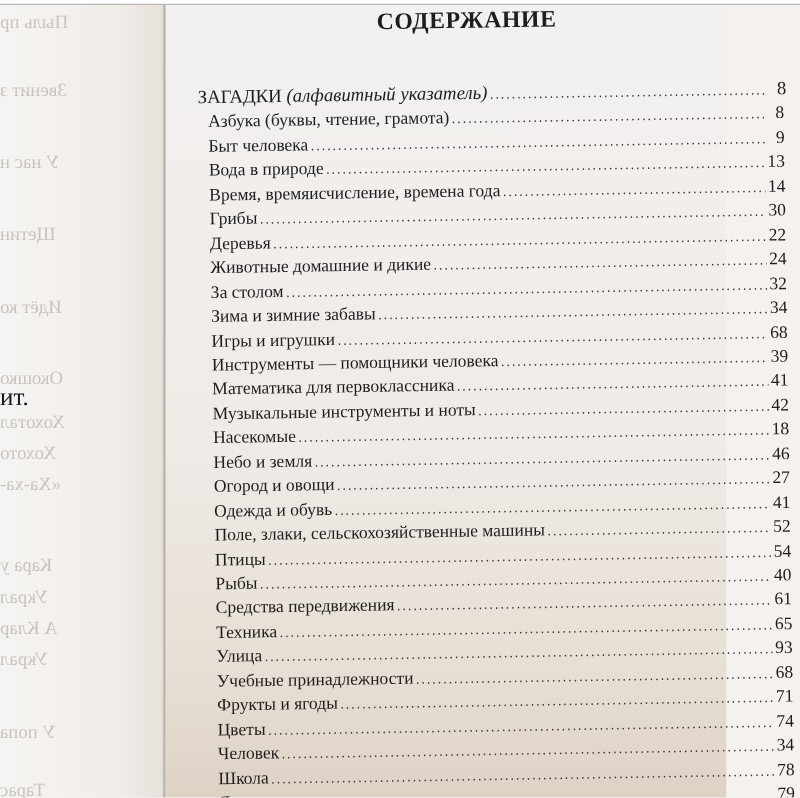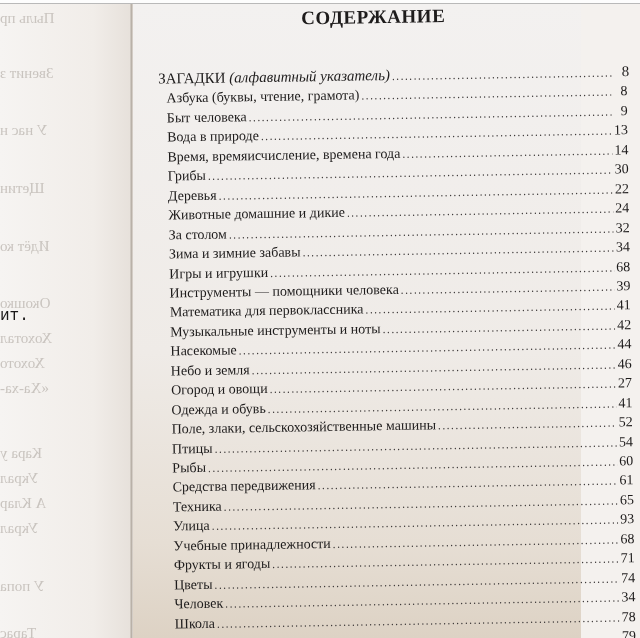--- a/index.html
+++ b/index.html
@@ -13,21 +13,21 @@
   .left-page {
     position:absolute; left:0; top:4px; width:133px; height:634px;
     background:linear-gradient(90deg,#f6f4f2 0%,#f1ede9 70%,#e6e0da 100%);
   }
   .left-page .ghost {
     position:absolute; left:0; width:128px; font-size:15px; color:#c9c4bf;
     text-align:right; transform:scaleX(-1); white-space:nowrap; overflow:hidden;
   }
   .left-page .ghost span { display:inline-block; }
   .left-page .real {
-    position:absolute; left:0; top:303px; font-size:16px; color:#1a1818;font-family:Liberation Mono, monospace;
+    position:absolute; left:0; top:303px; font-size:20px; color:#1a1818;
   }
   .spine {
     position:absolute; left:130px; top:4px; width:3px; height:634px;
     background:linear-gradient(90deg,#d8d2cb,#b9b1a8,#e0dad4);
   }
   .right-page {
     position:absolute; left:133px; top:4px; width:448px; height:634px;
     background:linear-gradient(180deg,#f3f1f0 0%,#efebe7 55%,#e6ded4 85%,#ddd2c4 100%);
   }
   .toc {
@@ -150,21 +150,21 @@
           <span class="page">41</span>
         </div>
         <div class="row sub" style="top: 318.85px;">
           <span class="label"><span>Музыкальные инструменты и ноты</span></span>
           <span class="dots"></span>
           <span class="page">42</span>
         </div>
         <div class="row sub" style="top: 338.3px;">
           <span class="label"><span>Насекомые</span></span>
           <span class="dots"></span>
-          <span class="page">44</span>
+          <span class="page">18</span>
         </div>
         <div class="row sub" style="top: 357.75px;">
           <span class="label"><span>Небо и земля</span></span>
           <span class="dots"></span>
           <span class="page">46</span>
         </div>
         <div class="row sub" style="top: 377.2px;">
           <span class="label"><span>Огород и овощи</span></span>
           <span class="dots"></span>
           <span class="page">27</span>
@@ -180,21 +180,21 @@
           <span class="page">52</span>
         </div>
         <div class="row sub" style="top: 435.55px;">
           <span class="label"><span>Птицы</span></span>
           <span class="dots"></span>
           <span class="page">54</span>
         </div>
         <div class="row sub" style="top: 455px;">
           <span class="label"><span>Рыбы</span></span>
           <span class="dots"></span>
-          <span class="page">60</span>
+          <span class="page">40</span>
         </div>
         <div class="row sub" style="top: 474.45px;">
           <span class="label"><span>Средства передвижения</span></span>
           <span class="dots"></span>
           <span class="page">61</span>
         </div>
         <div class="row sub" style="top: 493.9px;">
           <span class="label"><span>Техника</span></span>
           <span class="dots"></span>
           <span class="page">65</span>

